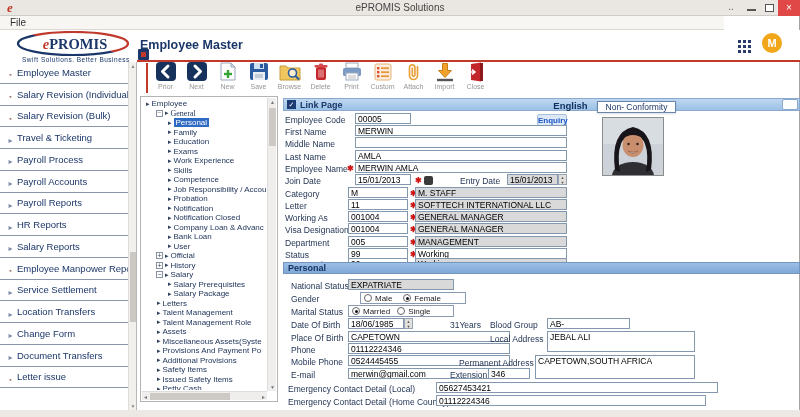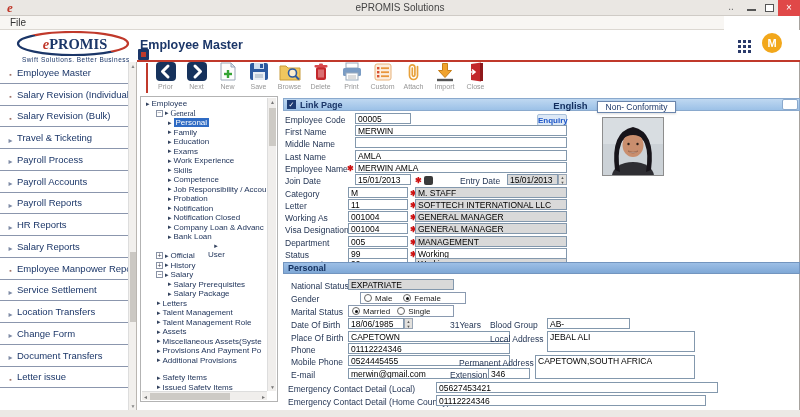--- a/index.html
+++ b/index.html
@@ -426,21 +426,21 @@
           <span class="tree-arrow"></span>
           <span class="tree-label">Company Loan &amp; Advanc</span>
         </div>
 
         <div class="tree-row" style="padding-left: 24px;">
 
           <span class="tree-arrow"></span>
           <span class="tree-label">Bank Loan</span>
         </div>
 
-        <div class="tree-row" style="padding-left: 24px; flex-direction: column;">
+        <div class="tree-row" style="padding-left: 24px;">
 
           <span class="tree-arrow"></span>
           <span class="tree-label">User</span>
         </div>
 
         <div class="tree-row" style="padding-left: 13px;">
           <span class="tree-exp show">+</span>
           <span class="tree-arrow"></span>
           <span class="tree-label">Official</span>
         </div>
@@ -504,21 +504,21 @@
           <span class="tree-arrow"></span>
           <span class="tree-label">Provisions And Payment Po</span>
         </div>
 
         <div class="tree-row" style="padding-left: 13px;">
 
           <span class="tree-arrow"></span>
           <span class="tree-label">Additional Provisions</span>
         </div>
 
-        <div class="tree-row" style="padding-left: 13px; margin-top: 8px;">
+        <div class="tree-row" style="padding-left: 13px;">
 
           <span class="tree-arrow"></span>
           <span class="tree-label">Safety Items</span>
         </div>
 
         <div class="tree-row" style="padding-left: 13px;">
 
           <span class="tree-arrow"></span>
           <span class="tree-label">Issued Safety Items</span>
         </div>

